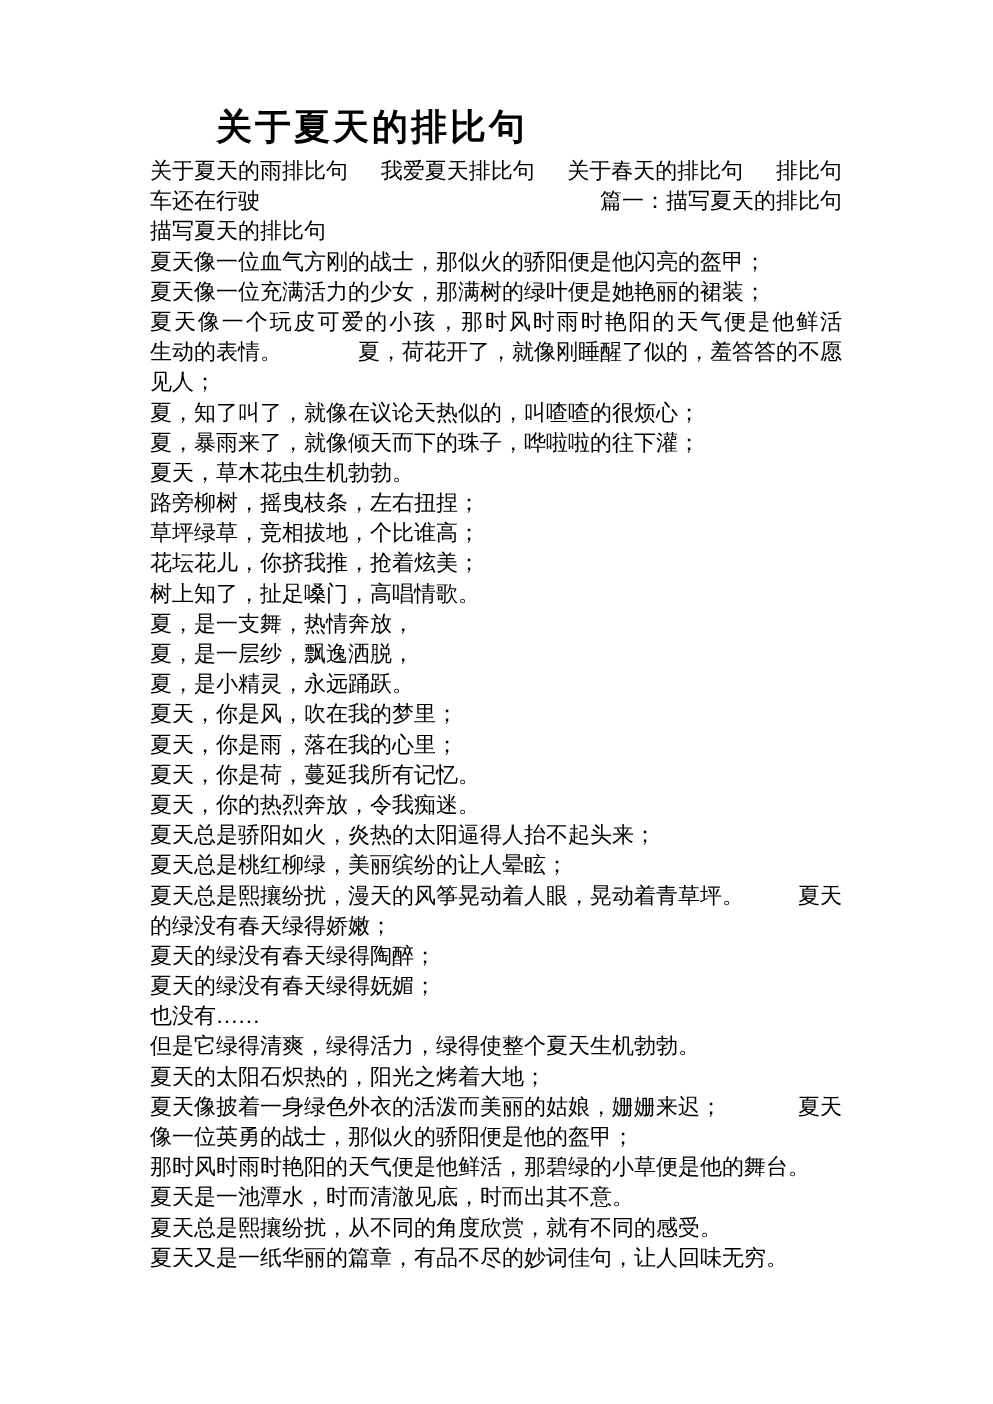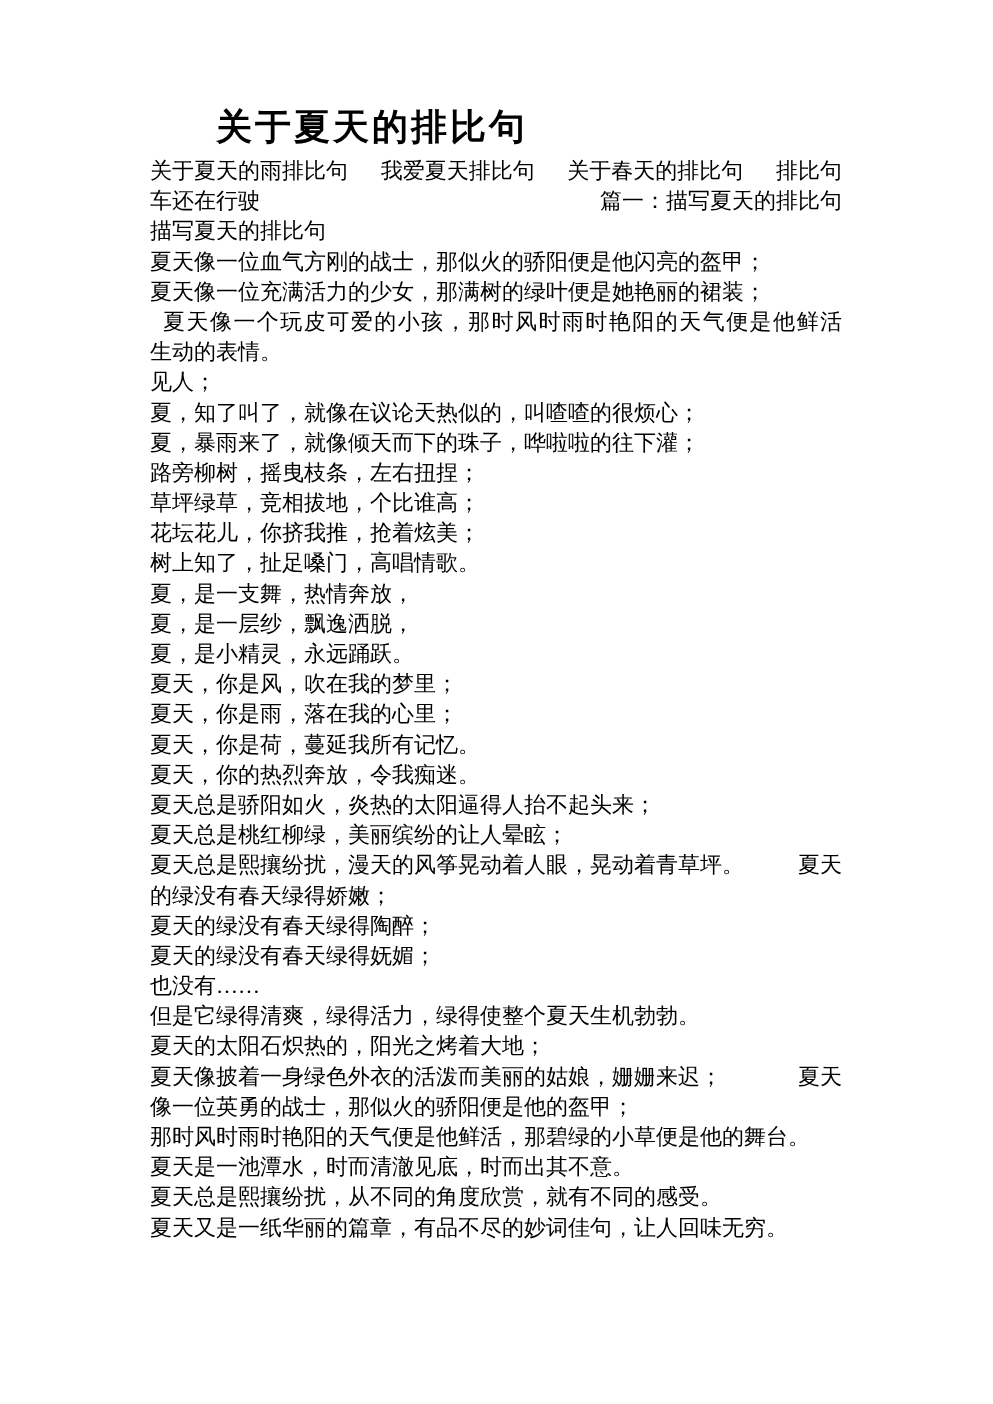--- a/index.html
+++ b/index.html
@@ -37,21 +37,20 @@
     gap: 26px;
   }
   .line.spread, .line.split {
     display: flex;
     justify-content: space-between;
   }
   .line.justify {
     white-space: normal;
     text-align: justify;
     text-align-last: justify;
-    margin-left: 13px;
   }
   .seg { display: inline-block; }
 </style>
 </head>
 <body>
 
 <div class="page">
   <div class="content">
     <div class="doc-title">关于夏天的排比句</div>
     <div id="lines">
@@ -64,24 +63,26 @@
         <div class="line split">
           <span class="seg">车还在行驶</span>
           <span class="seg">篇一：描写夏天的排比句</span>
         </div>
         <div class="line text">描写夏天的排比句</div>
         <div class="line text">夏天像一位血气方刚的战士，那似火的骄阳便是他闪亮的盔甲；</div>
         <div class="line text">夏天像一位充满活力的少女，那满树的绿叶便是她艳丽的裙装；</div>
         <div class="line justify">夏天像一个玩皮可爱的小孩，那时风时雨时艳阳的天气便是他鲜活</div>
         <div class="line split">
           <span class="seg">生动的表情。</span>
+          <span class="seg">夏，荷花开了，就像刚睡醒了似的，羞答答的不愿</span>
         </div>
         <div class="line text">见人；</div>
         <div class="line text">夏，知了叫了，就像在议论天热似的，叫喳喳的很烦心；</div>
         <div class="line text">夏，暴雨来了，就像倾天而下的珠子，哗啦啦的往下灌；</div>
+        <div class="line text">夏天，草木花虫生机勃勃。</div>
         <div class="line text">路旁柳树，摇曳枝条，左右扭捏；</div>
         <div class="line text">草坪绿草，竞相拔地，个比谁高；</div>
         <div class="line text">花坛花儿，你挤我推，抢着炫美；</div>
         <div class="line text">树上知了，扯足嗓门，高唱情歌。</div>
         <div class="line text">夏，是一支舞，热情奔放，</div>
         <div class="line text">夏，是一层纱，飘逸洒脱，</div>
         <div class="line text">夏，是小精灵，永远踊跃。</div>
         <div class="line text">夏天，你是风，吹在我的梦里；</div>
         <div class="line text">夏天，你是雨，落在我的心里；</div>
         <div class="line text">夏天，你是荷，蔓延我所有记忆。</div>

